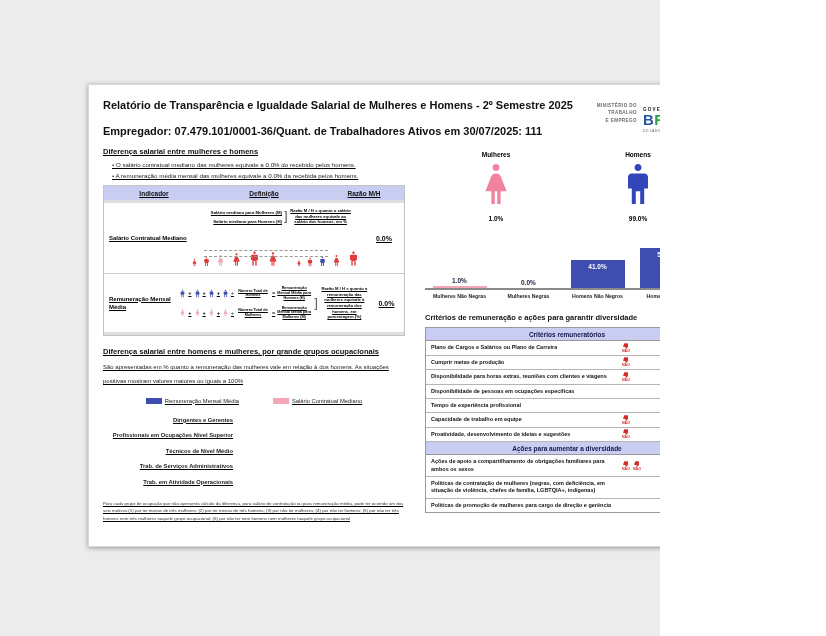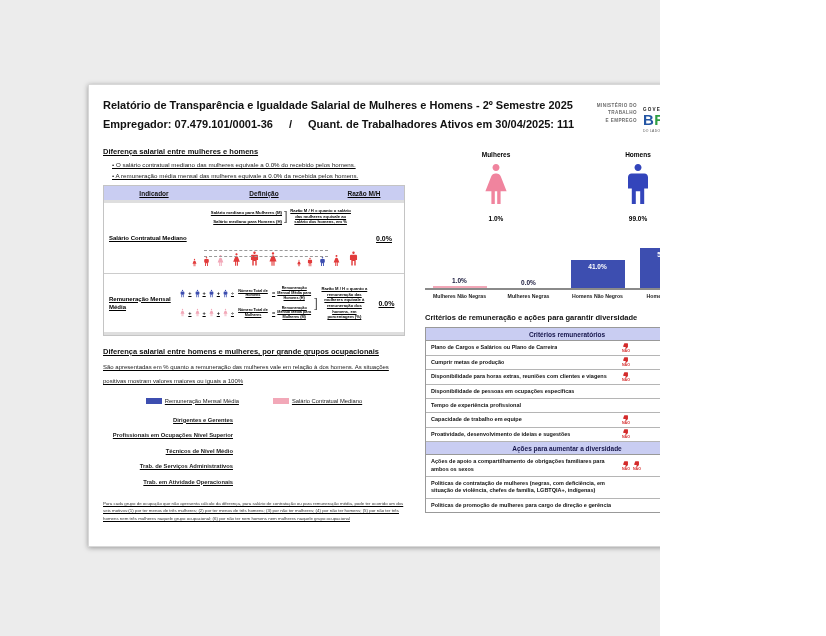--- a/index.html
+++ b/index.html
@@ -3,21 +3,21 @@
 <meta charset="utf-8">
 <style>
   * { margin:0; padding:0; box-sizing:border-box; }
   body { font-family:"Liberation Sans", sans-serif; }
   .canvas { position:relative; width:660px; height:636px; background:#ececec; overflow:hidden; }
   .page { position:absolute; left:88px; top:84px; width:650px; height:463px; background:#fff;
           box-shadow:0 1px 5px rgba(0,0,0,.35); border:1px solid #d8d8d8; }
 
   
   .hdr-title { position:absolute; left:14px; top:14px; font-size:11px; font-weight:bold; color:#111; }
-  .hdr-sub   { position:absolute; left:14px; top:33px; font-size:11px; font-weight:bold; color:#111; display:flex; gap:16px; }
+  .hdr-sub   { position:absolute; left:14px; top:40px; font-size:11px; font-weight:bold; color:#111; display:flex; }
   .ministry  { position:absolute; right:100px; top:17px; text-align:right; font-size:4.6px; font-weight:bold;
                color:#6b6b6b; letter-spacing:.4px; line-height:1.6; }
   .gov       { position:absolute; right:16px; top:22px; width:78px; }
   .gov-top   { font-size:4.6px; font-weight:bold; letter-spacing:1.2px; color:#222; }
   .gov-brand { font-size:15px; font-weight:800; line-height:1.05; letter-spacing:.5px; }
   .gov-tag   { font-size:3.4px; color:#555; letter-spacing:.3px; margin-top:1px; }
 
   
   .col-left  { position:absolute; left:14px;  top:62px; width:302px;text-decoration:underline; }
   .col-right { position:absolute; left:336px; top:62px; width:284px; }
@@ -96,21 +96,21 @@
 </head>
 <body>
 
 <div class="canvas">
   <div class="page">
 
     <div class="hdr-title">Relatório de Transparência e Igualdade Salarial de Mulheres e Homens - 2º Semestre 2025</div>
     <div class="hdr-sub">
       <span>Empregador: 07.479.101/0001-36</span>
       <span>/</span>
-      <span>Quant. de Trabalhadores Ativos em 30/04/2025: 111</span>
+      <span>Quant. de Trabalhadores Ativos em 30/07/2025: 111</span>
     </div>
     <div class="ministry">
       <div>MINISTÉRIO DO</div>
       <div>TRABALHO</div>
       <div>E EMPREGO</div>
     </div>
     <div class="gov">
       <div class="gov-top">GOVERNO DO</div>
       <div class="gov-brand"><span style="color:#2456A4">B</span><span style="color:#2F9E44">R</span><span style="color:#F3C000">A</span><span style="color:#E23D2E">S</span><span style="color:#2F9E44">I</span><span style="color:#2456A4">L</span></div>
       <div class="gov-tag">DO LADO DO POVO BRASILEIRO</div>

